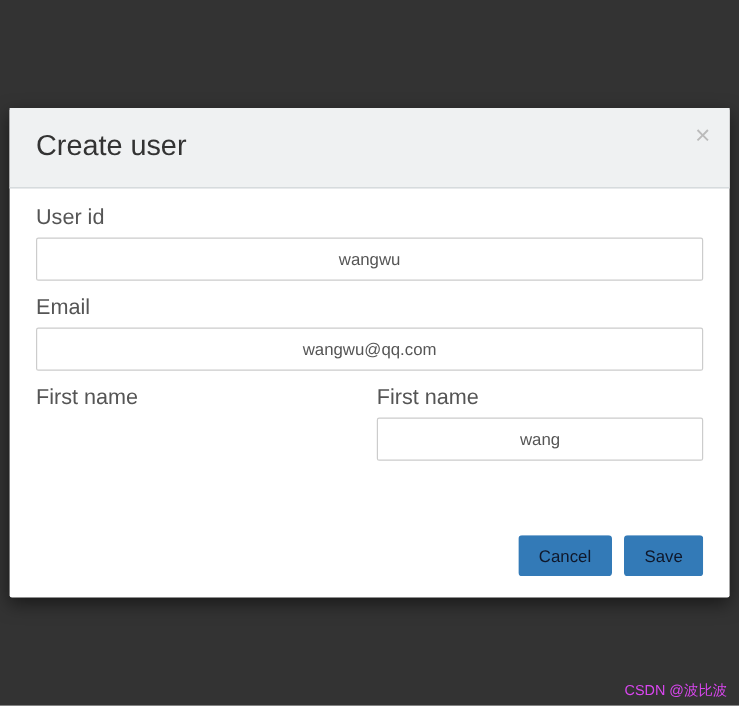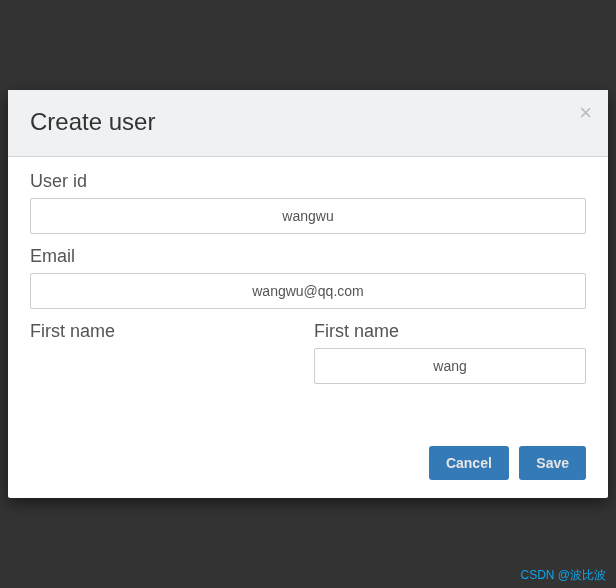--- a/index.html
+++ b/index.html
@@ -83,30 +83,29 @@
       margin-top: 28px;
     }
     .btn {
       display: inline-block;
       padding: 8px 16px;
       font-size: 14px;
       border-radius: 3px;
       cursor: pointer;
       border: 1px solid transparent;
       background: #337ab7;
-      color: #e5e5e5;
+      color: #0f172a;
       margin-left: 6px;
-      font-weight: bold;
     }
     .watermark {
       position: fixed;
       bottom: 4px;
       right: 10px;
       font-size: 12px;
-      color: #0ea5e9;
+      color: #d946ef;
       font-family: Arial, sans-serif;
       pointer-events: none;
     }
   </style>
 </head>
 <body>
 
 <div class="modal">
   <div class="modal-header">
     <h1 class="modal-title">Create user</h1>

